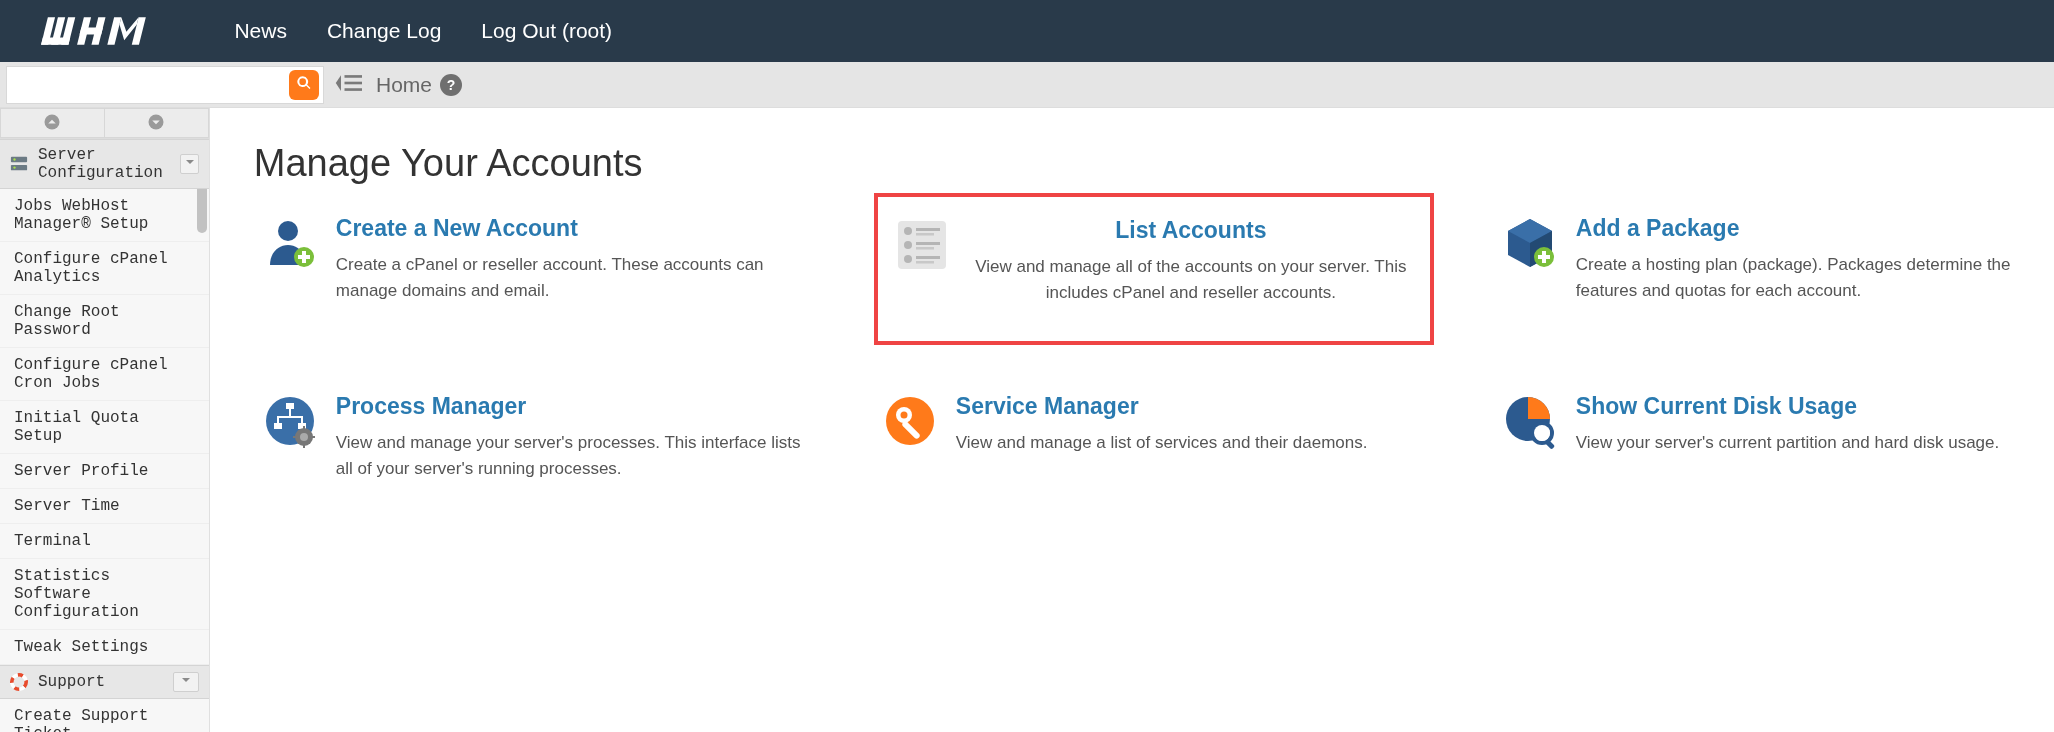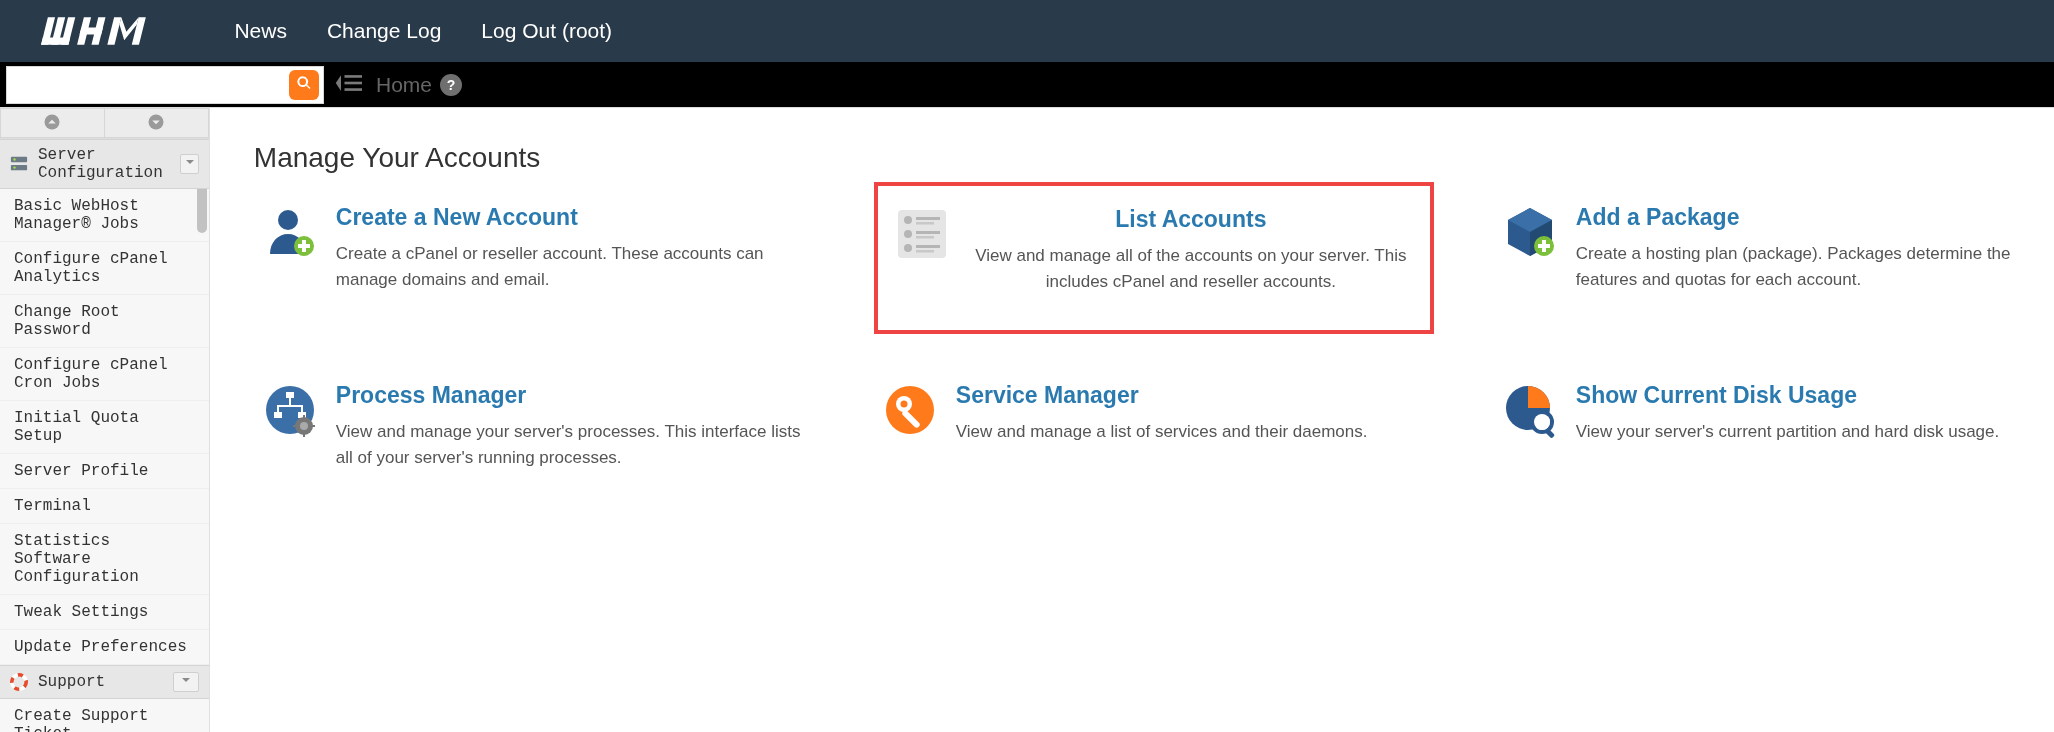--- a/index.html
+++ b/index.html
@@ -21,21 +21,21 @@
   }
   .logo { display: flex; align-items: center; }
   .logo svg { height: 36px; }
   .topnav-link {
     color: #fff;
     font-size: 21px;
     cursor: pointer;
   }
   
   .secondbar {
-    background: #000000;
+    background: #e5e5e5;
     height: 46px;
     display: flex;
     align-items: center;
     border-bottom: 1px solid #ddd;
   }
   .search-wrap {
     background: #fff;
     height: 38px;
     width: 318px;
     margin: 4px 0 4px 6px;
@@ -155,21 +155,21 @@
     width: 10px; height: 90px;
     background: #c2c2c2;
     border-radius: 5px;
   }
   
   .content {
     flex: 1;
     padding: 24px 44px;
   }
   .section-title {
-    font-size: 28px;
+    font-size: 38px;
     font-weight: 400;
     color: #333;
     margin-bottom: 22px;
     margin-top: 10px;
   }
   .cards {
     display: flex;
     gap: 60px;
     margin-bottom: 40px;
   }
@@ -290,30 +290,30 @@
                 <circle cx="5" cy="14" r="1.3" fill="#a9e04a"></circle>
               </svg>
           </span>
           <span>Server Configuration</span>
           <span class="chev">
             <span><svg viewBox="0 0 12 12">
                   <path d="M2 4l4 4 4-4z"></path>
                 </svg></span>
           </span>
         </div>
-        <div class="sidebar-item">Basic WebHost Manager® Jobs</div>
+        <div class="sidebar-item">Jobs WebHost Manager® Setup</div>
         <div class="sidebar-item">Configure cPanel Analytics</div>
         <div class="sidebar-item">Change Root Password</div>
         <div class="sidebar-item">Configure cPanel Cron Jobs</div>
         <div class="sidebar-item">Initial Quota Setup</div>
         <div class="sidebar-item">Server Profile</div>
+        <div class="sidebar-item">Server Time</div>
         <div class="sidebar-item">Terminal</div>
         <div class="sidebar-item">Statistics Software Configuration</div>
         <div class="sidebar-item">Tweak Settings</div>
-        <div class="sidebar-item">Update Preferences</div>
 
         <div class="group-header">
           <span class="grp-icon">
             <svg viewBox="0 0 20 20" width="18" height="18">
                 <circle cx="10" cy="10" r="8" fill="none" stroke="#e84b2c" stroke-width="4" stroke-dasharray="6 6"></circle>
                 <circle cx="10" cy="10" r="8" fill="none" stroke="#fff" stroke-width="4" stroke-dasharray="6 6" stroke-dashoffset="6"></circle>
               </svg>
           </span>
           <span>Support</span>
           <span class="chev">

